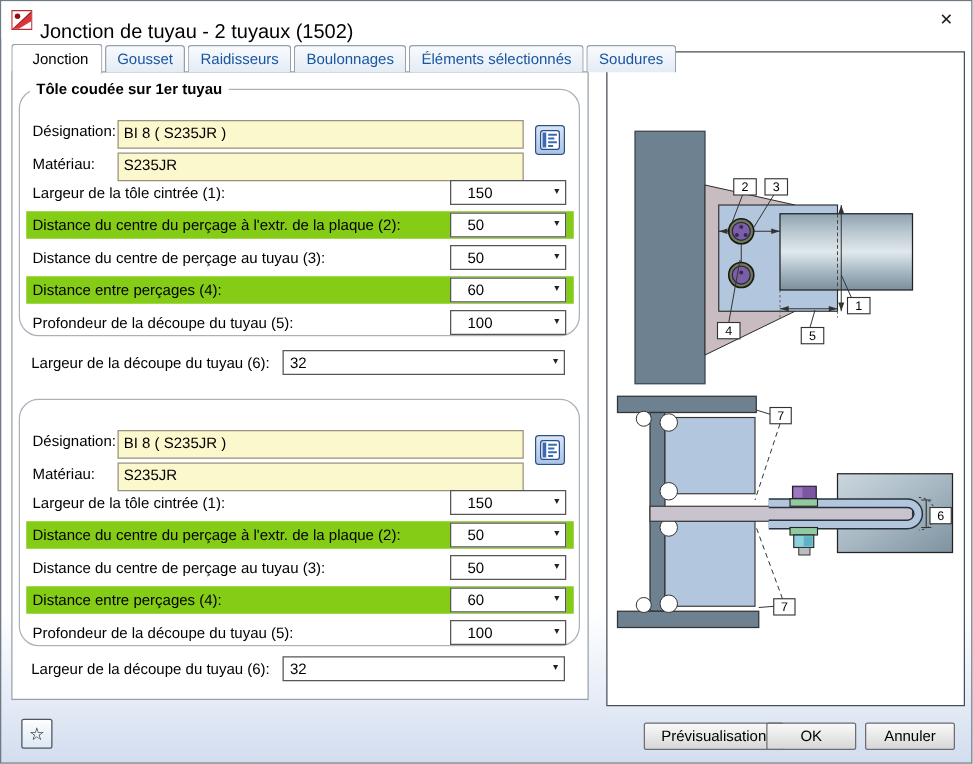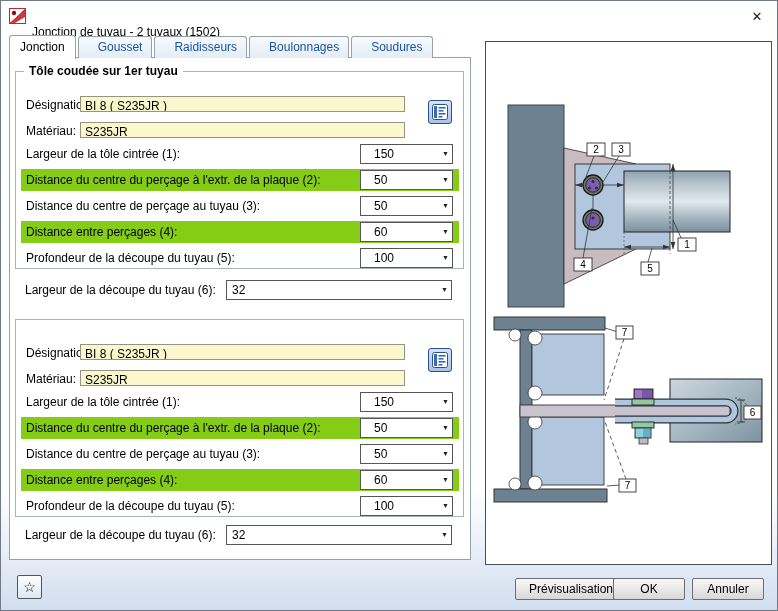--- a/index.html
+++ b/index.html
@@ -7,40 +7,40 @@
   .window{
     position:relative;width:778px;height:611px;
     border:1px solid #6f7a86;
     background:linear-gradient(180deg,#ffffff 0%,#ffffff 80%,#e9eff8 90%,#d2ddef 100%);
     font-family:"Liberation Sans","DejaVu Sans",sans-serif;
     font-size:12px;color:#000;overflow:hidden;
   }
   
   .titlebar{position:absolute;left:0;top:0;right:0;height:30px;background:#fff;}
   .app-icon{position:absolute;left:8px;top:7px;width:17px;height:16px;}
-  .title-text{position:absolute;left:31px;top:24px;font-size:12px;white-space:nowrap;}
+  .title-text{position:absolute;left:31px;top:16px;font-size:16px;white-space:nowrap;}
   .close-btn{position:absolute;left:742px;top:4px;width:28px;height:22px;
     display:flex;align-items:center;justify-content:center;font-size:13px;color:#222;cursor:default;}
   
   .tabs{position:absolute;left:8px;top:33px;height:24px;display:flex;align-items:flex-end;z-index:3;}
   .tab{border:1px solid #98a0aa;border-bottom:none;border-radius:3px 3px 0 0;
-    padding:3px 9px 4px 19px;margin-right:2px;color:#1a56a0;
+    padding:3px 9px 4px 9px;margin-right:2px;color:#1a56a0;
     background:linear-gradient(180deg,#f8fbfe 0%,#e3ebf5 100%);white-space:nowrap;}
-  .tab.active{background:#fff;color:#000;padding:4px 10px 5px 10px;margin-bottom:-1px;}
+  .tab.active{background:#fff;color:#000;padding:4px 10px 5px 16px;margin-bottom:-1px;}
   
   .page{position:absolute;left:8px;top:56px;width:462px;height:503px;
     background:#fff;border:1px solid #98a0aa;z-index:2;}
   .group{position:absolute;left:5px;width:449px;height:198px;
-    border:1px solid #aab2ba;border-radius:0;}
+    border:1px solid #aab2ba;border-radius:16px;}
   .group1{top:13px;}
   .group2{top:261px;}
   .g-title{position:absolute;top:-8px;left:8px;background:#fff;padding:0 5px;font-weight:bold;}
   .f-label{position:absolute;left:10px;white-space:nowrap;}
   .des-row{top:24px;}
-  .yellow-input{position:absolute;left:64px;width:325px;height:16px;line-height:19px;
+  .yellow-input{position:absolute;left:78px;width:325px;height:23px;line-height:19px;
     background:#fcf8cd;border:1px solid #999184;padding:0 4px;overflow:hidden;white-space:nowrap;}
   .cat-btn{position:absolute;left:412px;top:28px;width:24px;height:24px;border:1px solid #2d4f86;
     border-radius:3px;background:linear-gradient(180deg,#d6e4f7 0%,#a9c4e8 100%);
     display:flex;align-items:center;justify-content:center;}
   .num-row{position:absolute;left:5px;width:438px;height:22px;line-height:22px;}
   .num-row.stripe{background:#84cc16;}
   .num-row .f-label{left:5px;top:0;}
   .dd{position:absolute;border:1px solid #565656;background:#fff;height:20px;
     display:flex;align-items:center;padding:0 3px 0 5px;}
   .dd .dd-val{flex:1;line-height:18px;}
@@ -81,20 +81,21 @@
     </span>
     <span class="title-text">Jonction de tuyau - 2 tuyaux (1502)</span>
     <div class="close-btn">✕</div>
   </div>
 
   <div class="tabs">
     <div class="tab active">Jonction</div>
     <div class="tab">Gousset</div>
     <div class="tab">Raidisseurs</div>
     <div class="tab">Boulonnages</div>
+    <div class="tab">Éléments sélectionnés</div>
     <div class="tab">Soudures</div>
   </div>
 
   <div class="page">
 
     <div class="group group1">
       <span class="g-title">Tôle coudée sur 1er tuyau</span>
       <span class="f-label des-row" style="top:26px;">Désignation:</span>
       <div class="yellow-input" style="top:24px;">BI 8  ( S235JR )</div>
       <span class="f-label" style="top:52px;">Matériau:</span>

